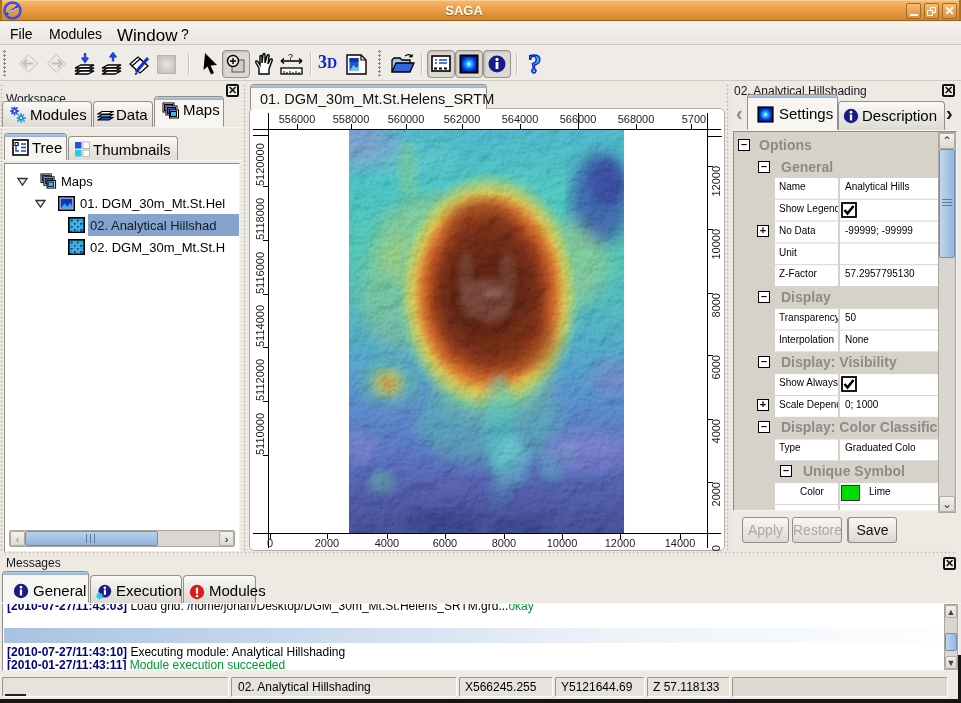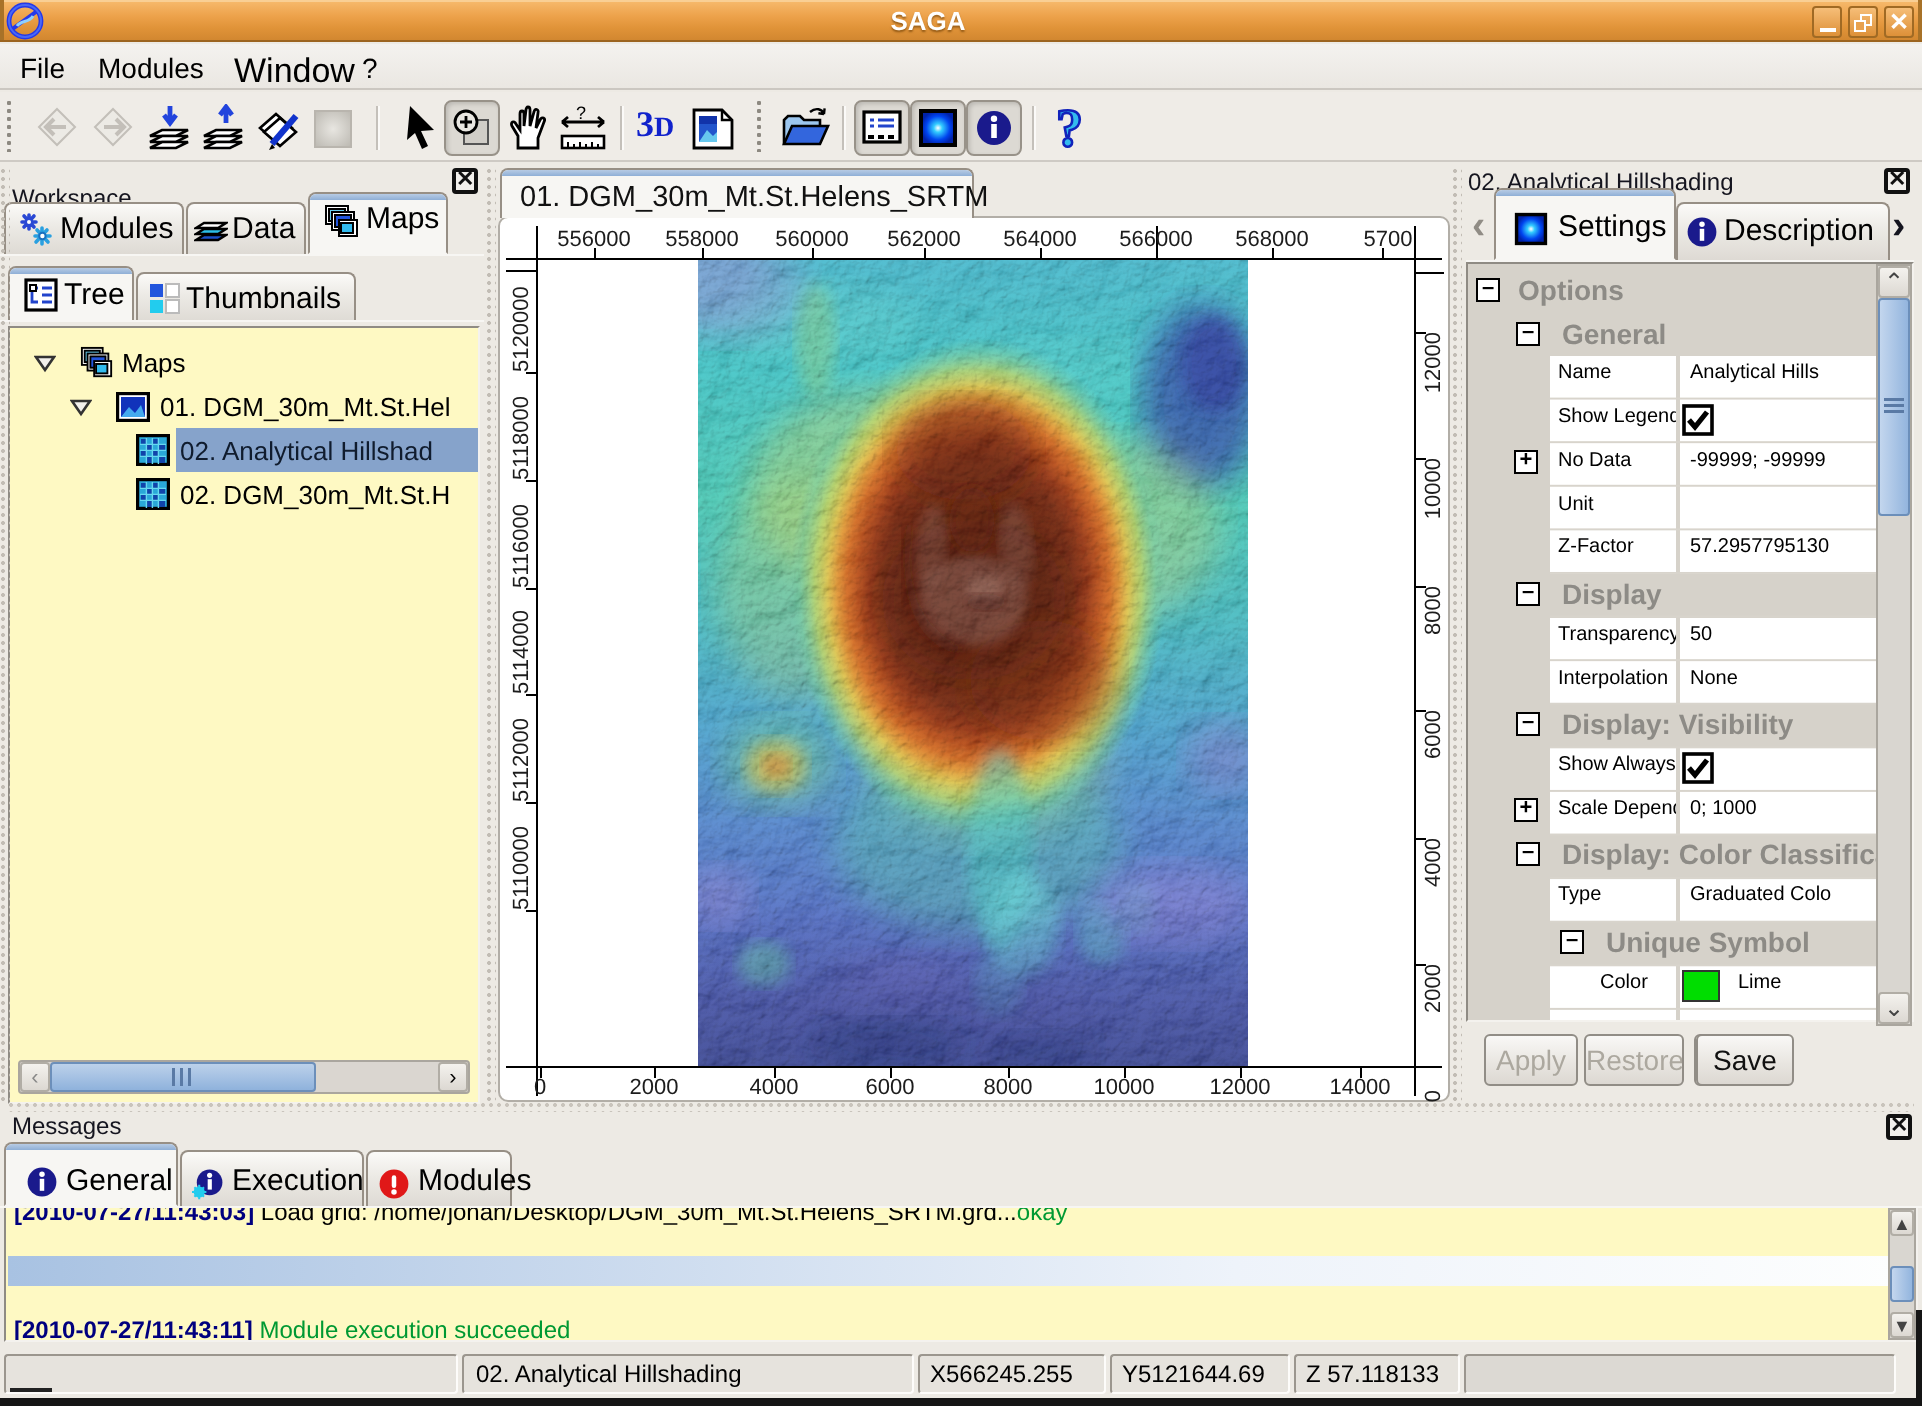--- a/index.html
+++ b/index.html
@@ -2,21 +2,21 @@
 <html><head>
 <meta charset="utf-8">
 <style>
 *{margin:0;padding:0;box-sizing:border-box}
 html,body{width:961px;height:703px;overflow:hidden}
 body{position:relative;font-family:"Liberation Sans",sans-serif;background:#edeae4;font-size:13px}
 .a{position:absolute}
 .tab{position:absolute;border:1px solid #978f85;border-bottom:none;border-radius:4px 4px 0 0;background:linear-gradient(#fbfaf8,#eceae5 45%,#dedad4);color:#111;font-size:15px;white-space:nowrap}
 .tabact{background:#f7f6f3}
 .tabstripe{position:absolute;left:0;right:0;top:0;height:3px;border-radius:3px 3px 0 0;background:linear-gradient(#b7cbe4,#8fafd6)}
-.sunken{border:1px solid;border-color:#8f8b84 #f4f2ee #f4f2ee #8f8b84;background:#fef9c3}
+.sunken{border:1px solid;border-color:#8f8b84 #f4f2ee #f4f2ee #8f8b84;background:#ffffff}
 .btn{position:absolute;border:1px solid #918d86;border-radius:3px;background:linear-gradient(#f9f8f6,#e9e6e1 55%,#dcd8d2);font-size:14px;color:#111;text-align:center}
 .cap{font-size:12px;color:#15151f}
 .capx{position:absolute;width:13px;height:13px;border:2px solid #111;border-radius:2px;background:#f2f0ec;color:#111;font-weight:bold;font-size:11px;line-height:9px;text-align:center}
 .grip{position:absolute;width:4px;background-image:radial-gradient(circle at 1.5px 1.5px,#8d8981 1px,transparent 1.2px);background-size:4px 4px}
 .vsplit{position:absolute;width:5px;background-image:radial-gradient(circle at 1.5px 1.5px,#c2bdb5 0.9px,transparent 1.1px);background-size:4px 4px}
 .toolsep{position:absolute;top:53px;width:1px;height:22px;background:#c4c0ba;box-shadow:1px 0 0 #fbfaf8}
 .tbtn{position:absolute;width:28px;height:28px;top:50px}
 .tbtn.pressed{border:1px solid #989289;border-radius:4px;background:#dcd9d3;box-shadow:inset 1px 1px 2px rgba(0,0,0,.15)}
 .treerow{position:absolute;height:22px;display:flex;align-items:center;white-space:nowrap;font-size:13px;color:#000}
 .treerow svg{position:static;flex:none}
@@ -605,21 +605,22 @@
 <svg class="a" style="left:189px;top:584px" width="16" height="16" viewBox="0 0 20 20">
     <circle cx="10" cy="10" r="9" fill="#e01818"></circle>
     <rect x="8.6" y="4.5" width="2.8" height="8" rx="1.4" fill="#fff"></rect>
     <circle cx="10" cy="15" r="1.7" fill="#fff"></circle>
   </svg>
 <div class="a" style="left:209px;top:582px;font-size:15px">Modules</div>
 
 <div class="a sunken" style="left:2px;top:603px;width:957px;height:68px;overflow:hidden">
 <div class="logline" style="left:4px;top:-5px"><span class="ts">[2010-07-27/11:43:03]</span> Load grid: /home/johan/Desktop/DGM_30m_Mt.St.Helens_SRTM.grd...<span class="ok">okay</span></div>
 <div class="a" style="left:1px;top:24px;width:944px;height:15px;background:linear-gradient(90deg,#a8c2e2,#eef3fa 65%,#fdfefe)"></div>
-<div class="logline" style="left:4px;top:54px"><span class="ts">[2010-07-27/11:43:11]</span> <span class="ok">Module execution succeeded</span></div>
+<div class="logline" style="left:4px;top:41px"><span class="ts">[2010-07-27/11:43:10]</span> Executing module: Analytical Hillshading</div>
+<div class="logline" style="left:4px;top:54px"><span class="ts">[2010-01-27/11:43:11]</span> <span class="ok">Module execution succeeded</span></div>
 </div>
 
 <div class="a" style="left:944px;top:604px;width:14px;height:66px;background:#d9d6d0;border:1px solid #aaa69e"></div>
 <div class="a" style="left:945px;top:605px;width:12px;height:13px;background:linear-gradient(#f4f2ee,#dcd8d2);border:1px solid #b1ada5;border-radius:2px;color:#444;font-size:9px;text-align:center;line-height:12px">▲</div>
 <div class="a" style="left:945px;top:633px;width:12px;height:18px;background:linear-gradient(90deg,#c3d6ee,#93b5de);border:1px solid #6c8fba;border-radius:2px"></div>
 <div class="a" style="left:945px;top:656px;width:12px;height:13px;background:linear-gradient(#f4f2ee,#dcd8d2);border:1px solid #b1ada5;border-radius:2px;color:#444;font-size:9px;text-align:center;line-height:12px">▼</div>
 
 <div class="sb" style="left:2px;top:677px;width:227px;height:20px"></div>
 <div class="sb" style="left:231px;top:677px;width:226px;height:20px">
     <div class="sbtxt" style="padding-left:6px">02. Analytical Hillshading</div>

